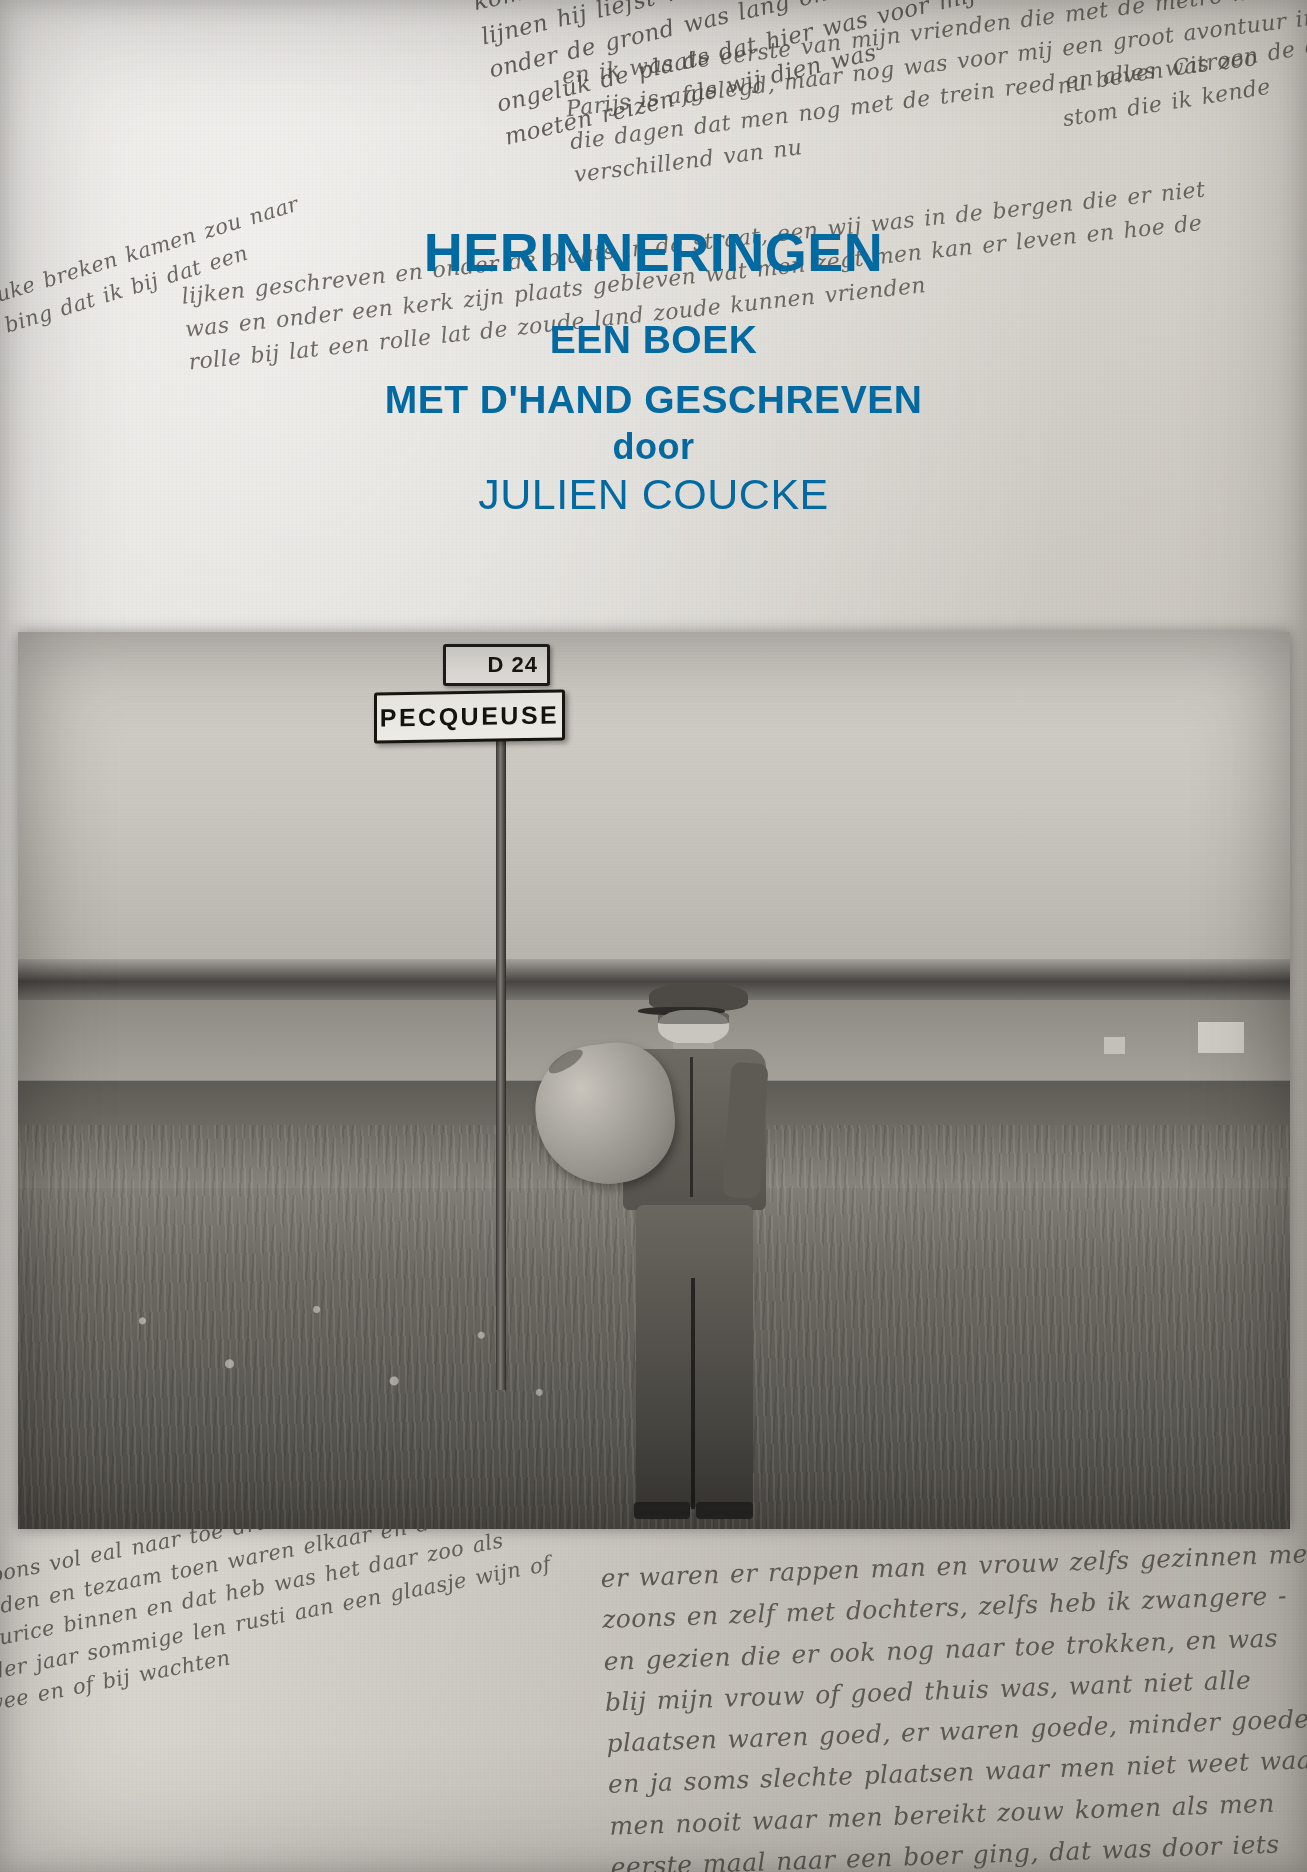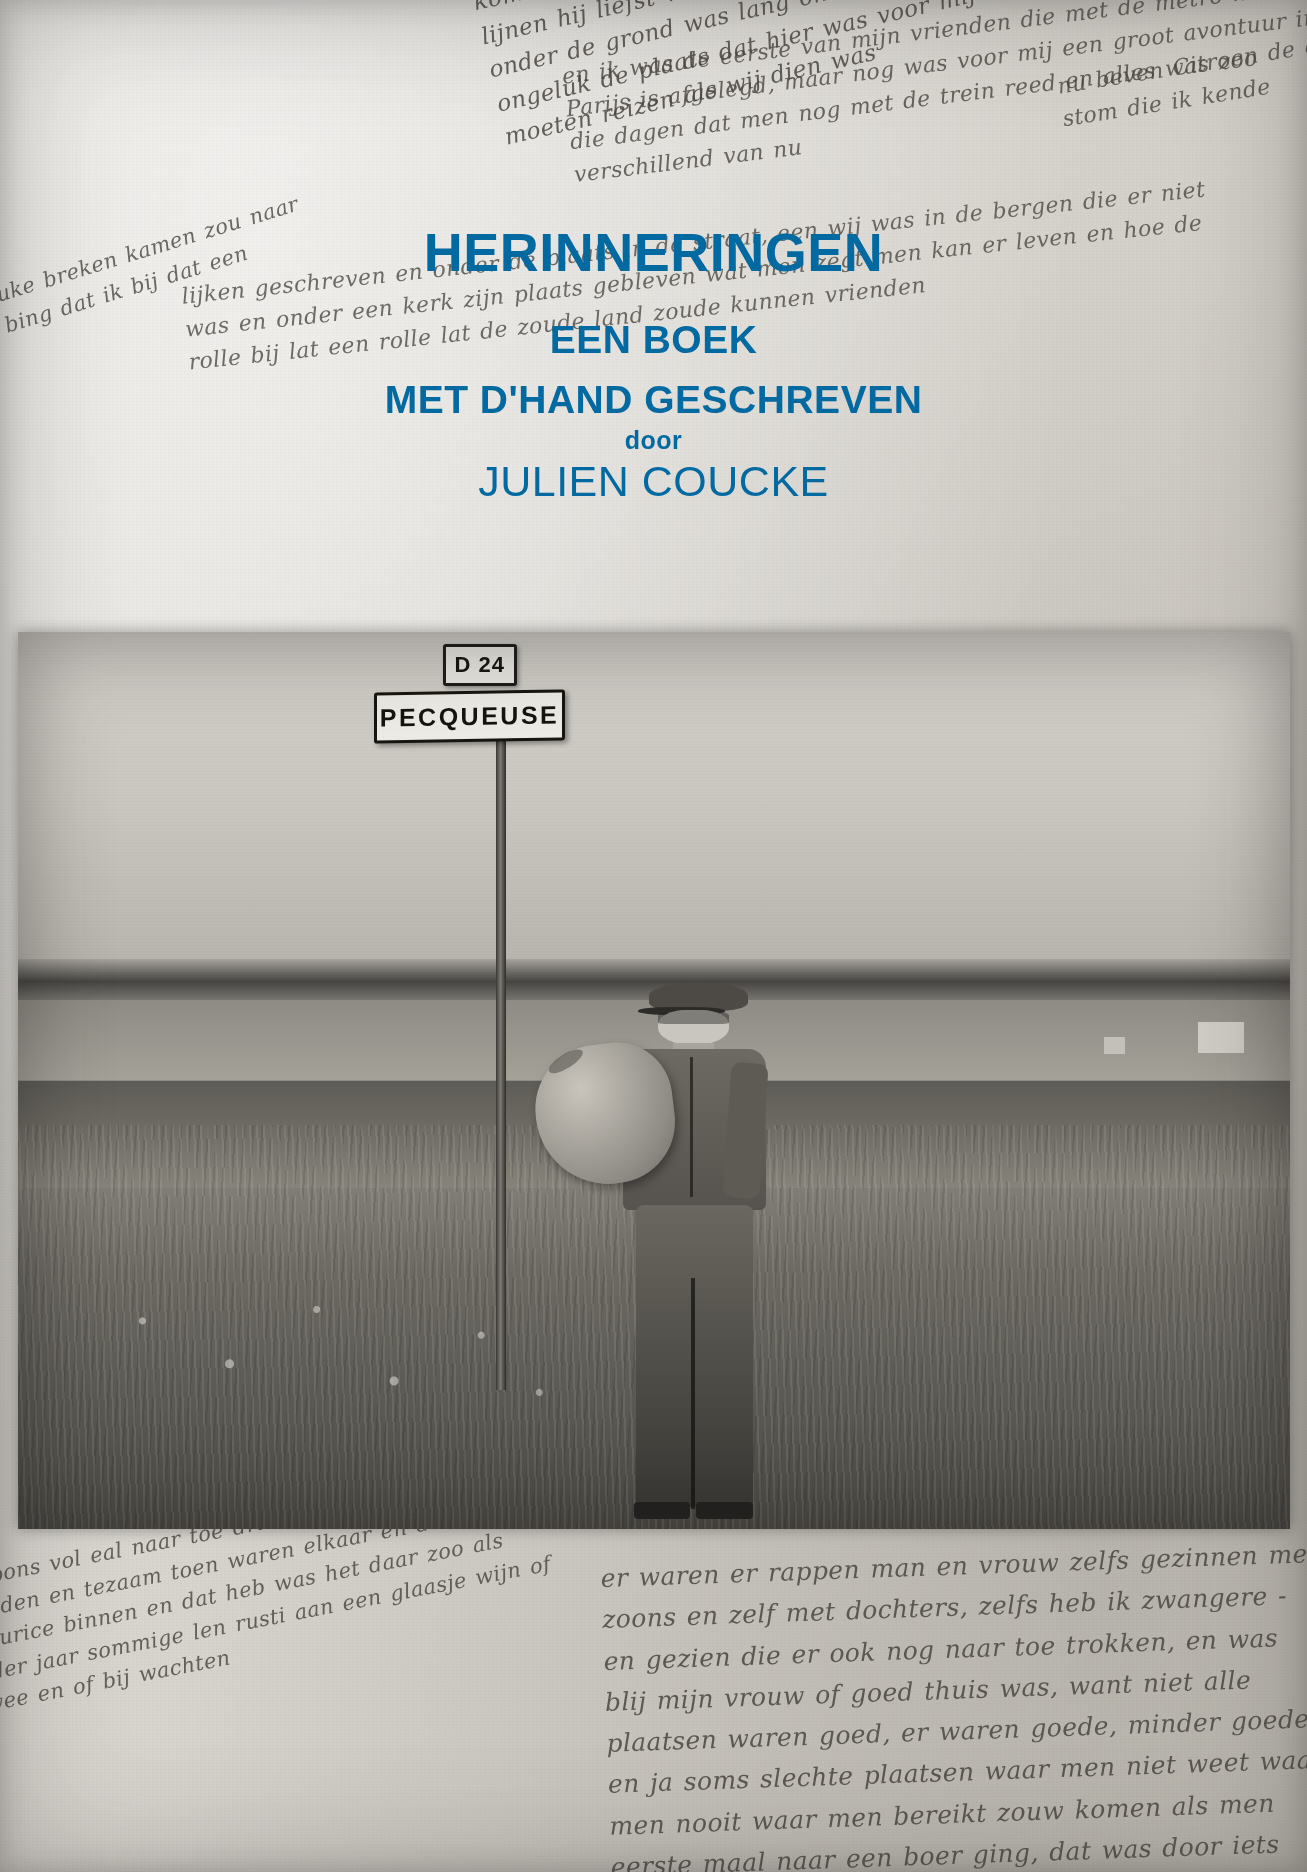--- a/index.html
+++ b/index.html
@@ -124,21 +124,21 @@
   .subtitle {
     margin-top: 34px;
     font-weight: bold;
     font-size: 39px;
     line-height: 1.22;
     text-transform: uppercase;
     letter-spacing: .5px;
   }
   .byword {
     font-weight: bold;
-    font-size: 25px;
+    font-size: 36px;
     text-transform: lowercase;
     letter-spacing: .5px;
     margin-top: 2px;
   }
   .author {
     font-weight: normal;
     font-size: 43px;
     text-transform: uppercase;
     letter-spacing: .5px;
     margin-top: 2px;
@@ -234,20 +234,21 @@
     border-radius: 3px;
     color: #16150f;
     font-family: "Liberation Sans", sans-serif;
     font-weight: bold;
     font-size: 22px;
     display: flex;
     align-items: center;
     justify-content: center;
     letter-spacing: 1px;
     box-shadow: 2px 2px 4px rgba(0,0,0,0.35);
+    padding-left: 33px;
   }
   .sign-place {
     position: absolute;
     left: 28%;
     top: 6.6%;
     width: 185px;
     height: 45px;
     background: #eceae5;
     border: 3px solid #16150f;
     border-radius: 3px;

